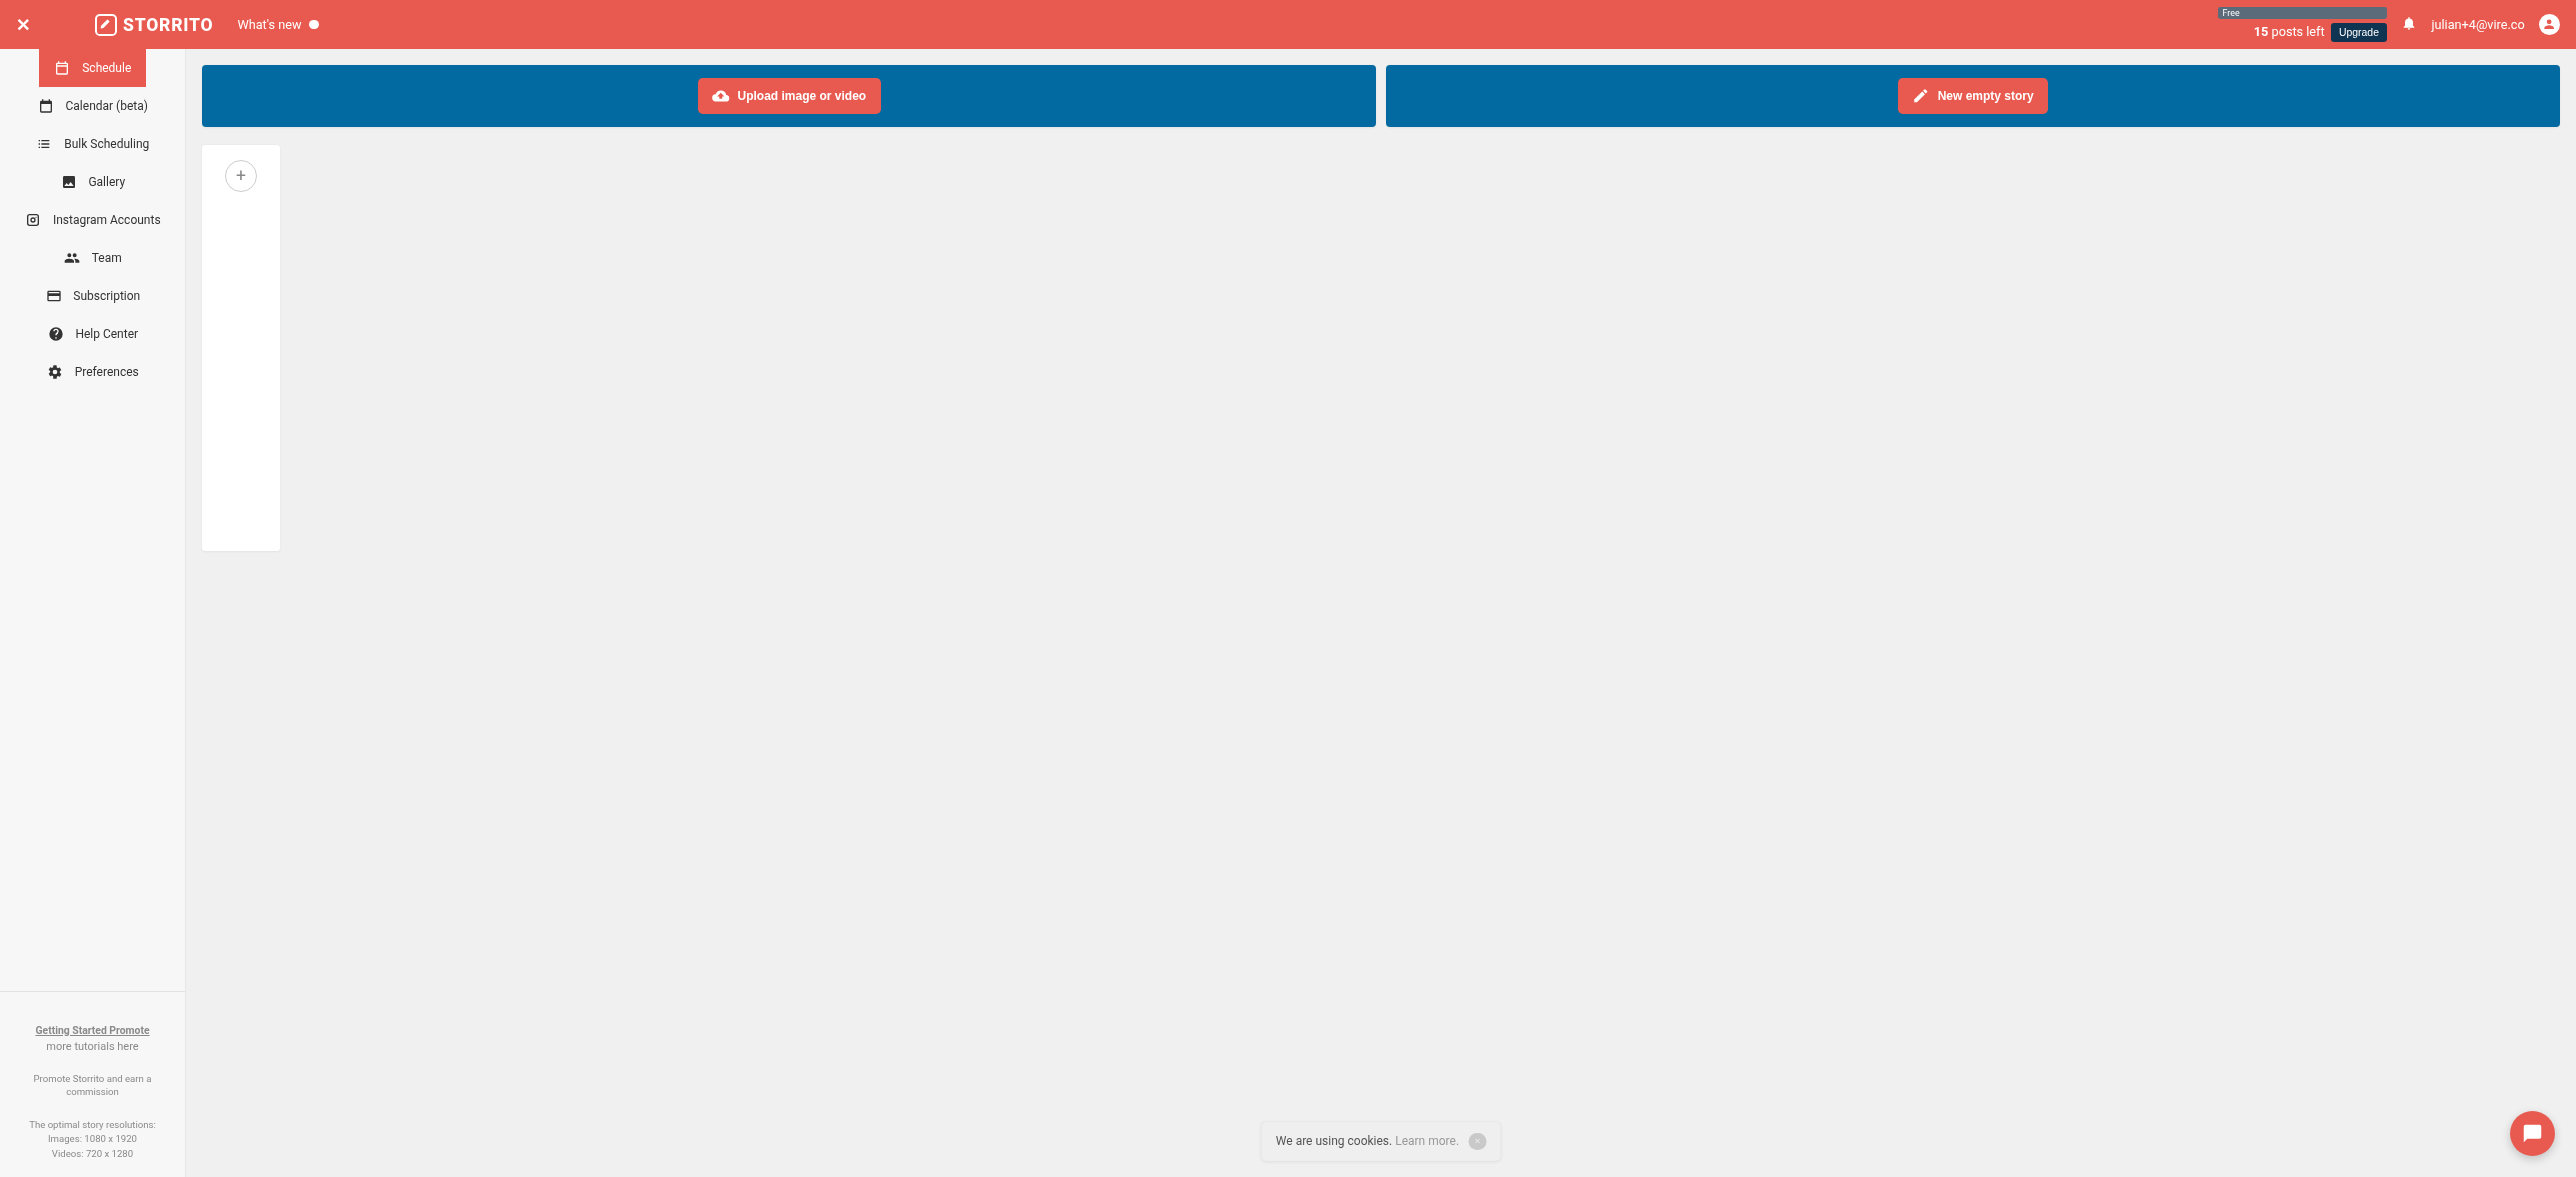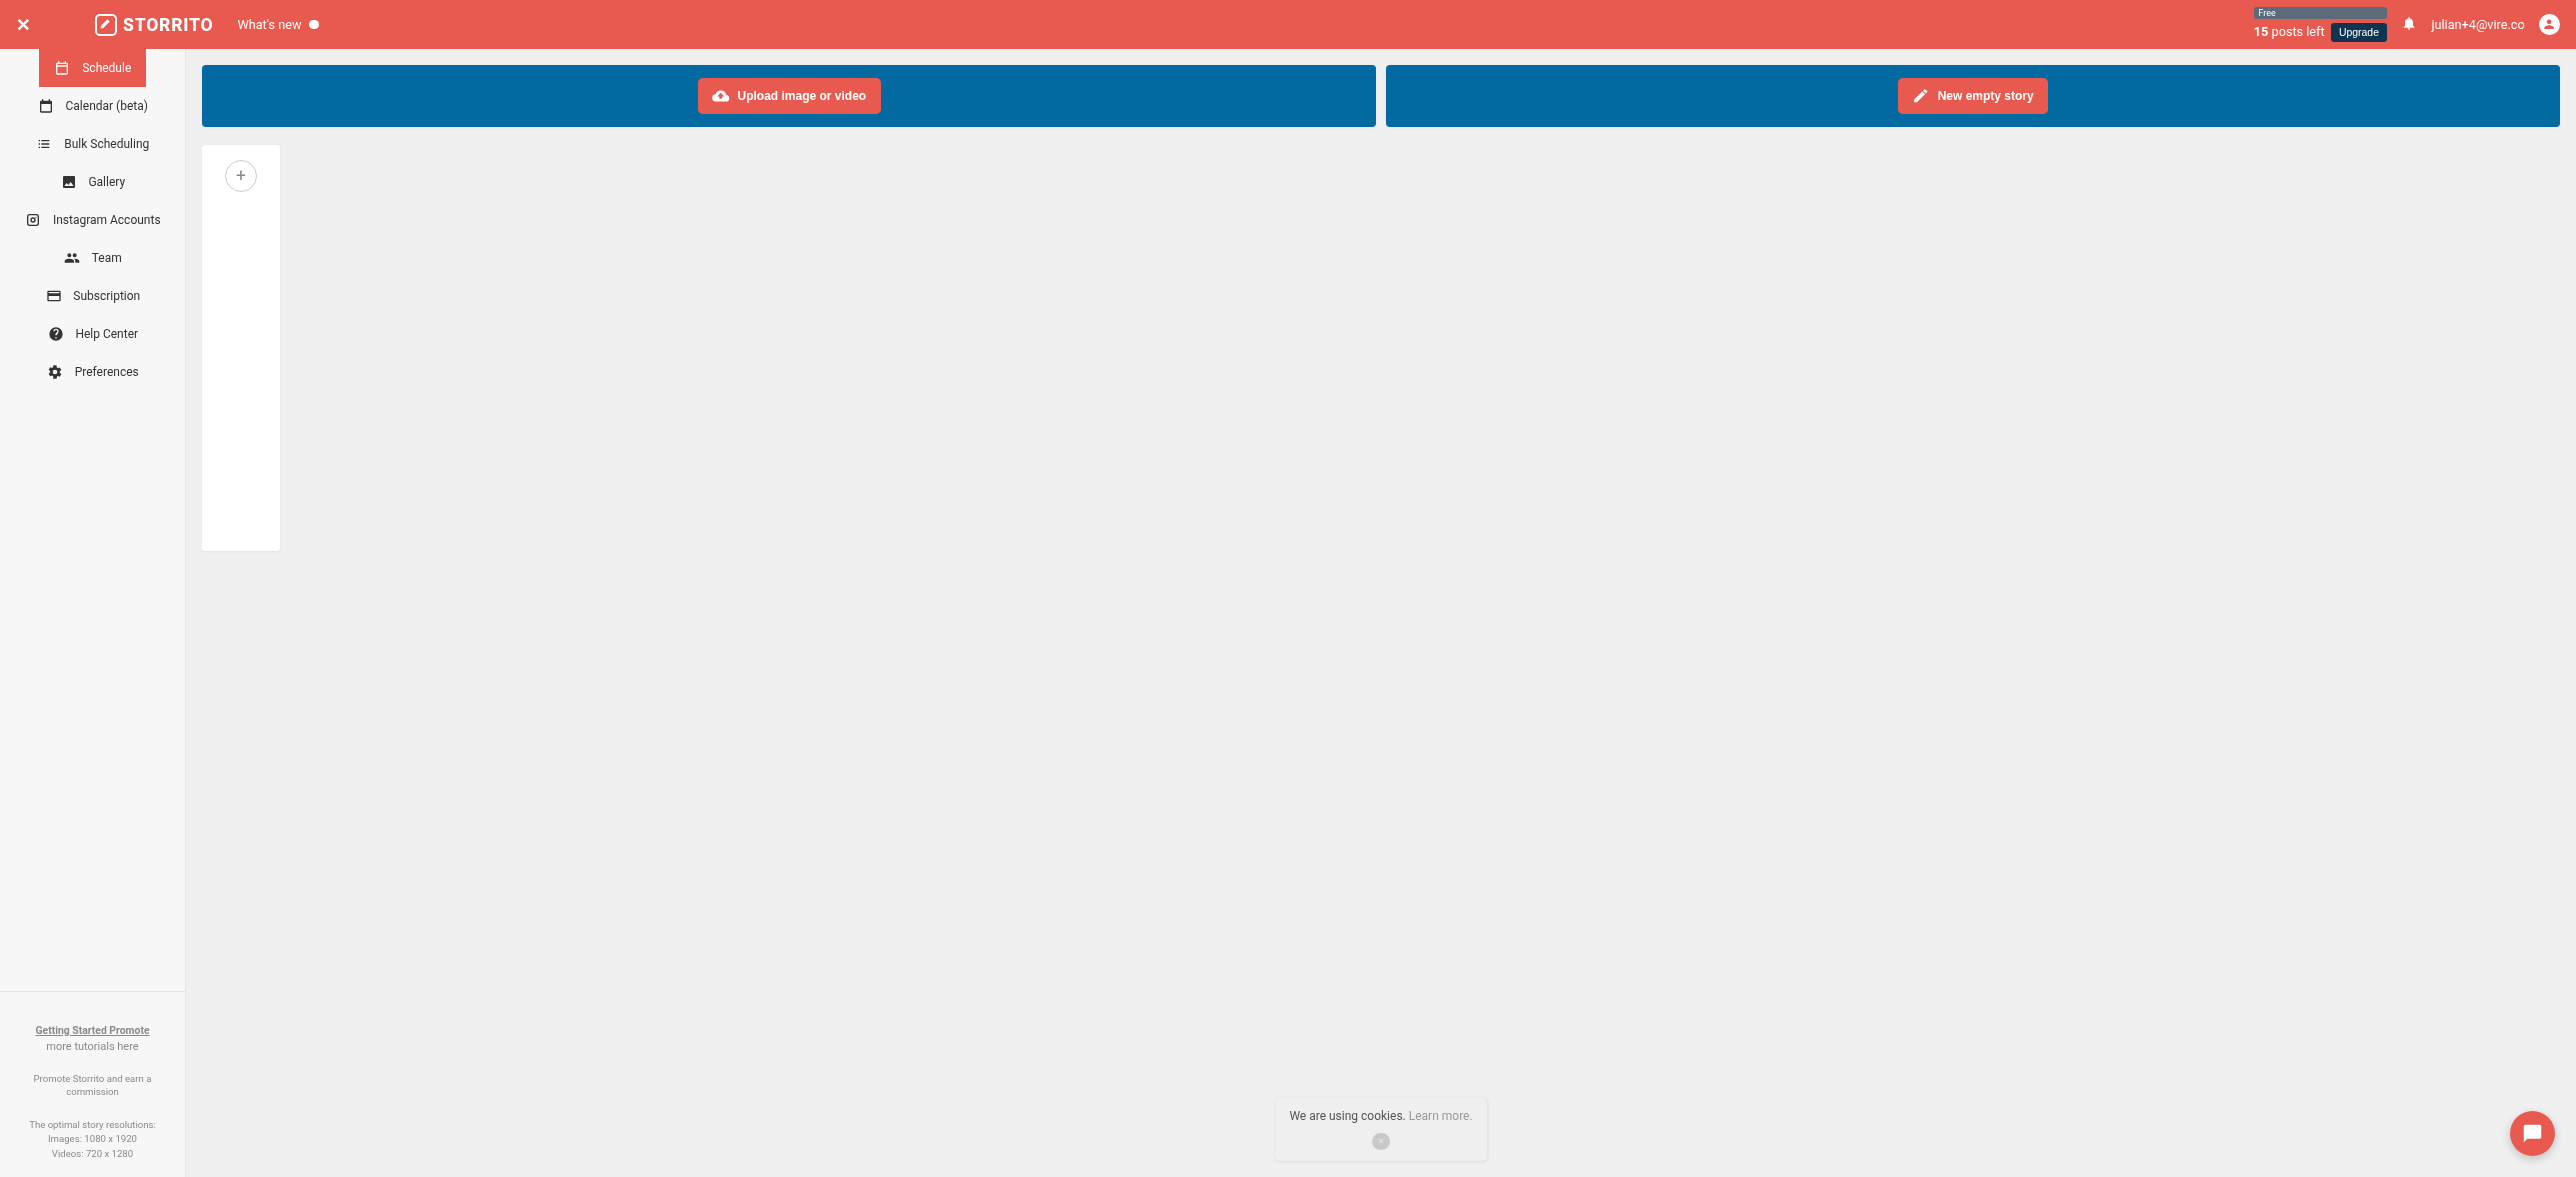--- a/index.html
+++ b/index.html
@@ -68,21 +68,21 @@
 .plan-badge {
   background: #5c6b7a;
   color: #fff;
   font-size: 8.8px;
   padding: 1.6px 4.8px;
   border-radius: 2.4px;
   margin-right: 0;
 }
 .posts-row { display:flex; align-items:center; gap:6.4px;}
 .posts-left { font-size: 12.7px; }
-.posts-left b { font-weight: 700; }
+.posts-left b { font-weight: 700; margin-left: 36px; }
 .upgrade-btn {
   background: #0f3552;
   color: #fff;
   border: none;
   padding: 4px 8px;
   border-radius: 3.2px;
   font-size: 10.4px;
   cursor: pointer;
 }
 .bell-icon svg, .avatar-icon svg { fill:#fff; }
@@ -164,21 +164,20 @@
   border-radius:4.8px; font-weight:700; font-size:12px; cursor:pointer;
   display:inline-flex; align-items:center; gap:6.4px;
 }
 .btn-dark svg { fill:#fff; }
 .cookie-bar {
   position:absolute; bottom:16px; left:50%; transform:translateX(-50%);
   background:#efefef; border-radius:4.8px; padding:11px 14.3px;
   display:flex; align-items:center; gap:9.6px; color:#555;
   box-shadow:0 0.8px 3.2px rgba(0,0,0,0.08);
   font-size:12px;
-  flex-direction:column;
 }
 .cookie-bar .learn { color:#9a9a9a; cursor:pointer;}
 .cookie-close {
   width:17.5px; height:17.5px; border-radius:50%; background:#c9c9c9;
   display:flex; align-items:center; justify-content:center; cursor:pointer;
 }
 .cookie-close svg { fill:#f2f2f2;}
 .chat-fab {
   position:fixed; right:21px; bottom:21px;
   width:45px; height:45px; border-radius:50%;

